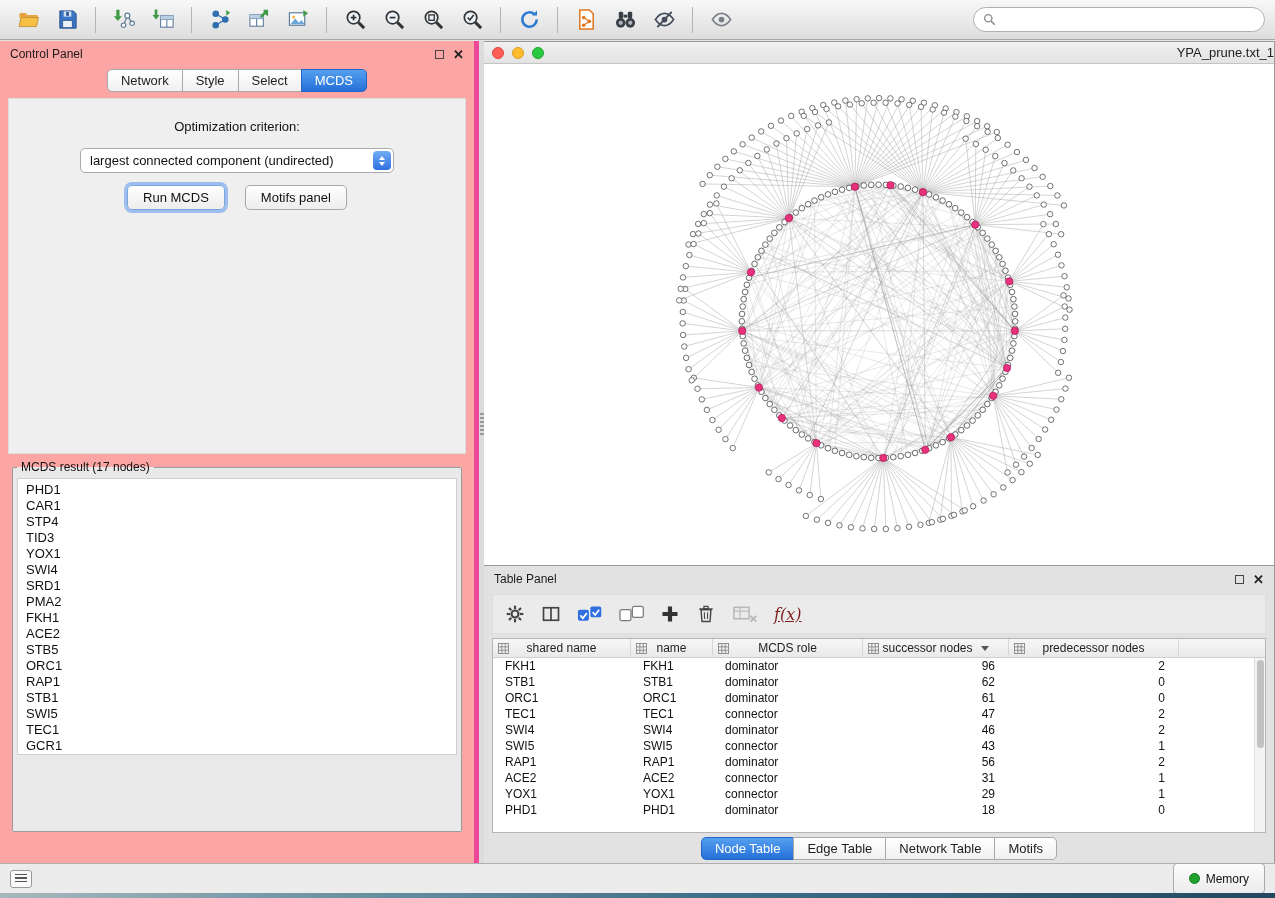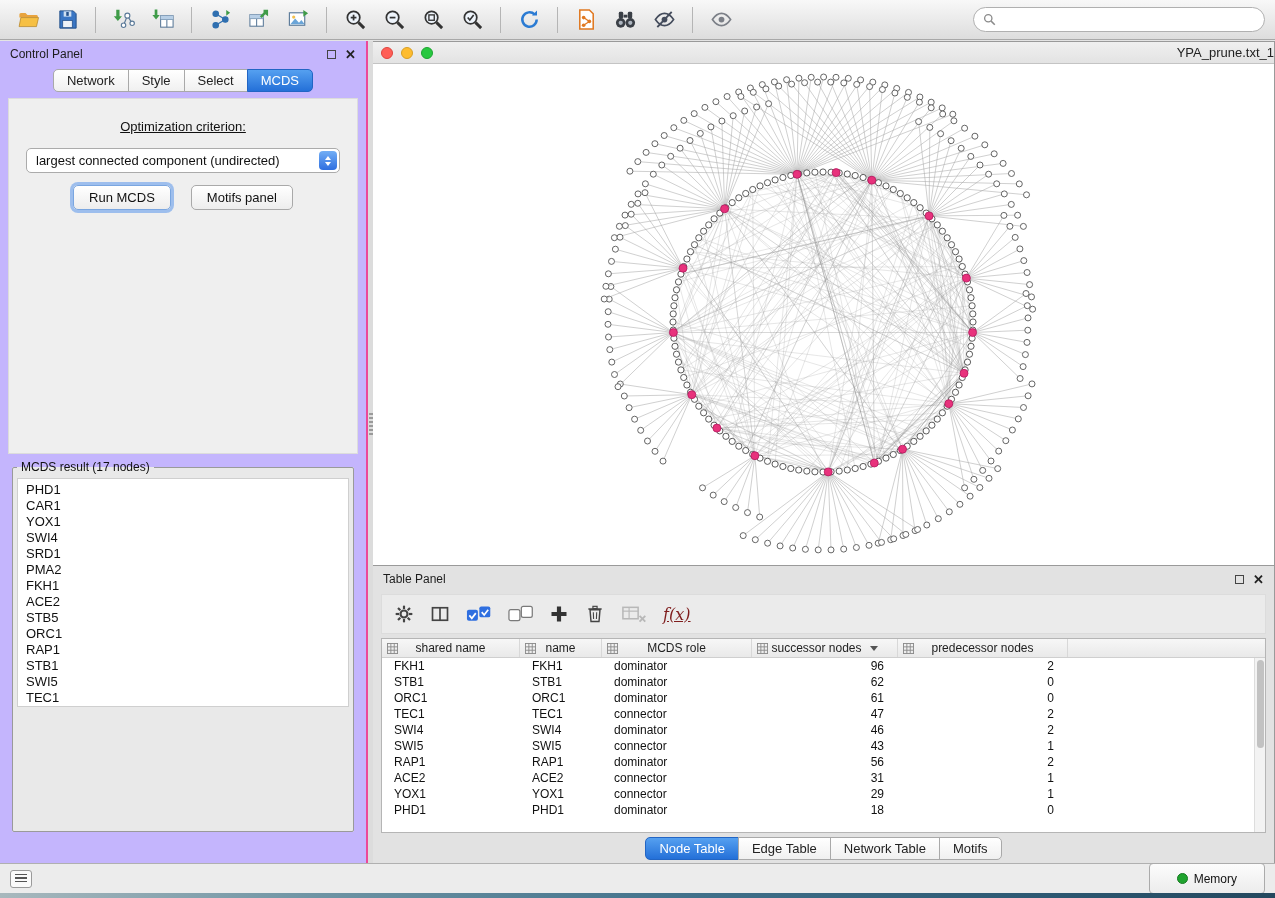--- a/index.html
+++ b/index.html
@@ -17,33 +17,33 @@
   .tb-sep { width:1px; height:26px; background:#b5b5b5; margin:0 7px; }
   .search { margin-left:auto; width:292px; height:25px; background:#fff; border:1px solid #b0b0b0;
     border-radius:13px; display:flex; align-items:center; padding:0 9px; gap:6px; }
   .search svg { width:13px; height:13px; flex:0 0 auto; }
   .search input { border:none; outline:none; flex:1; font-size:12px; background:transparent; }
 
   
   .main { position:absolute; top:41px; left:0; right:0; bottom:35px; display:flex; }
 
   
-  .cpanel { width:368px; background:#c4b5fd; border-right:2px solid #ec4899; display:flex; flex-direction:column; }
+  .cpanel { width:479px; background:#fca5a5; border-right:5px solid #ec4899; display:flex; flex-direction:column; }
   .panel-head { height:26px; display:flex; align-items:center; padding:0 10px; font-size:12px; color:#1c1c1c; }
   .panel-head .ph-btns { margin-left:auto; display:flex; gap:9px; align-items:center; }
   .ph-float { width:9px; height:9px; border:1.4px solid #444; }
   .ph-x { font-size:13px; font-weight:bold; color:#222; line-height:9px; }
   .seg-row { display:flex; justify-content:center; margin-top:2px; }
   .seg { padding:3px 13px; font-size:13px; color:#222; background:linear-gradient(#ffffff,#f0f0f0);
     border:1px solid #a9a9a9; margin-left:-1px; cursor:default; }
   .seg:first-child { border-radius:5px 0 0 5px; margin-left:0; }
   .seg:last-child { border-radius:0 5px 5px 0; }
   .seg.active { background:linear-gradient(#55a0f0,#2470d8); color:#fff; border-color:#2265c4; }
   .cp-content { margin:6px 8px 0 8px; height:356px; background:#efefef; border:1px solid #dcdcdc; }
-  .opt-label { text-align:center; margin-top:20px; font-size:13px; color:#111;text-decoration:underline; }
+  .opt-label { text-align:center; margin-top:20px; font-size:13px; color:#111; }
   .dropdown { position:relative; margin:14px auto 0 auto; width:314px; height:25px; background:#fff;
     border:1px solid #ababab; border-radius:5px; display:flex; align-items:center;
     padding:0 26px 0 9px; font-size:13px; color:#111; }
   .dropdown .step { position:absolute; right:2px; top:2px; bottom:2px; width:18px;
     background:linear-gradient(#72aef5,#2f6fe0); border-radius:4px;
     display:flex; flex-direction:column; align-items:center; justify-content:center; gap:2px; }
   .tri-up { width:0; height:0; border-left:3.5px solid transparent; border-right:3.5px solid transparent; border-bottom:4.5px solid #fff; }
   .tri-dn { width:0; height:0; border-left:3.5px solid transparent; border-right:3.5px solid transparent; border-top:4.5px solid #fff; }
   .btn-row { display:flex; justify-content:center; gap:20px; margin-top:12px; }
   .mac-btn { height:25px; padding:0 15px; font-size:13px; color:#111; background:linear-gradient(#ffffff,#ededed);
@@ -96,21 +96,21 @@
   .vscroll .thumb { position:absolute; top:2px; left:1.5px; width:7px; height:88px; background:#c2c2c2; border-radius:4px; }
   .tp-tabs { height:30px; display:flex; justify-content:center; align-items:center; }
 
   
   .statusbar { position:absolute; left:0; right:0; bottom:5px; height:30px; background:#ececec;
     border-top:1px solid #b0b0b0; display:flex; align-items:center; padding:0 10px; }
   .sb-menu { width:22px; height:18px; border:1px solid #9a9a9a; border-radius:3px; background:#fafafa;
     display:flex; align-items:center; justify-content:center; }
   .sb-menu .bars { width:12px; height:9px;
     background:repeating-linear-gradient(#555 0 1.5px, transparent 1.5px 3.5px); }
-  .mem-btn { margin-left:auto; height:31px; display:flex; align-items:center; gap:6px; padding:0 27px;
+  .mem-btn { margin-left:auto; height:31px; display:flex; align-items:center; gap:6px; padding:0 15px;
     font-size:12px; color:#111; background:linear-gradient(#fcfcfc,#ececec); border:1px solid #ababab; border-radius:4px; }
   .mem-dot { width:11px; height:11px; border-radius:50%; background:#1fa32e; border:0.5px solid #157a21; }
   .desktop-strip { position:absolute; left:0; right:0; bottom:0; height:5px;
     background:linear-gradient(90deg,#a8b8bd,#6e94a4 25%,#40708a 55%,#2e5a74 80%,#24485e); }
 </style>
 </head>
 <body>
 
 <div class="app">
 
@@ -333,32 +333,35 @@
         <div class="btn-row">
           <button class="mac-btn focused">Run MCDS</button>
           <button class="mac-btn">Motifs panel</button>
         </div>
       </div>
       <fieldset class="result-fs">
         <legend>MCDS result (17 nodes)</legend>
         <div class="result-list">
             <div class="result-item">PHD1</div>
             <div class="result-item">CAR1</div>
+            <div class="result-item">STP4</div>
+            <div class="result-item">TID3</div>
             <div class="result-item">YOX1</div>
             <div class="result-item">SWI4</div>
             <div class="result-item">SRD1</div>
             <div class="result-item">PMA2</div>
             <div class="result-item">FKH1</div>
             <div class="result-item">ACE2</div>
             <div class="result-item">STB5</div>
             <div class="result-item">ORC1</div>
             <div class="result-item">RAP1</div>
             <div class="result-item">STB1</div>
             <div class="result-item">SWI5</div>
             <div class="result-item">TEC1</div>
+            <div class="result-item">GCR1</div>
           </div>
       </fieldset>
     </div>
 
     <div class="splitter">
         <div class="grip"></div>
       </div>
 
     <div class="rarea">
 

